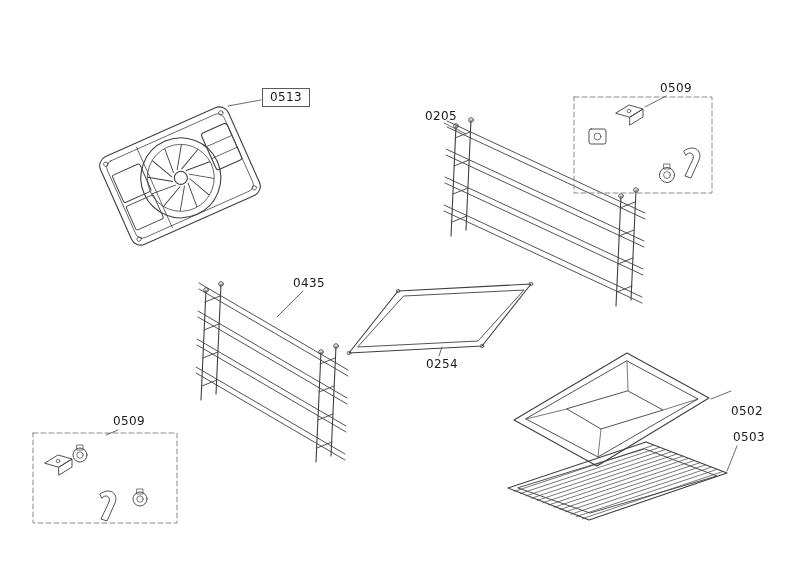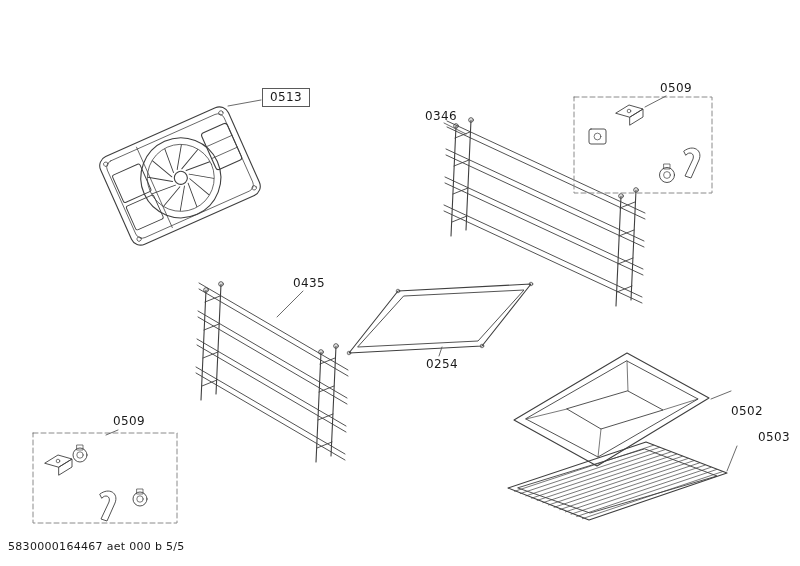--- a/index.html
+++ b/index.html
@@ -158,29 +158,28 @@
       <path class="leader" d="M303,291 L277,317"></path>
       <path class="leader" d="M439,356 L442,347"></path>
       <path class="leader" d="M118,430 L106,435"></path>
       <path class="leader" d="M731,391 L711,399"></path>
       <path class="leader" d="M737,446 L727,471"></path>
     </g>
   </svg>
 
   <div class="part-label boxed" style="left:262px; top:88px;">0513</div>
 
-  <div class="part-label" style="left:425px; top:109px;">0346</div>
+  <div class="part-label" style="left:425px; top:109px;">0205</div>
 
   <div class="part-label" style="left:660px; top:81px;">0509</div>
 
   <div class="part-label" style="left:293px; top:276px;">0435</div>
 
   <div class="part-label" style="left:426px; top:357px;">0254</div>
 
   <div class="part-label" style="left:113px; top:414px;">0509</div>
 
   <div class="part-label" style="left:731px; top:377px;margin-top:27px;">0502</div>
 
-  <div class="part-label" style="left:733px; top:430px;margin-left:25px;">0503</div>
+  <div class="part-label" style="left:733px; top:430px;">0503</div>
 
-  <div class="footer-code">5830000164467 aet 000 b 5/5</div>
 
 </div>
 
 </body></html>

